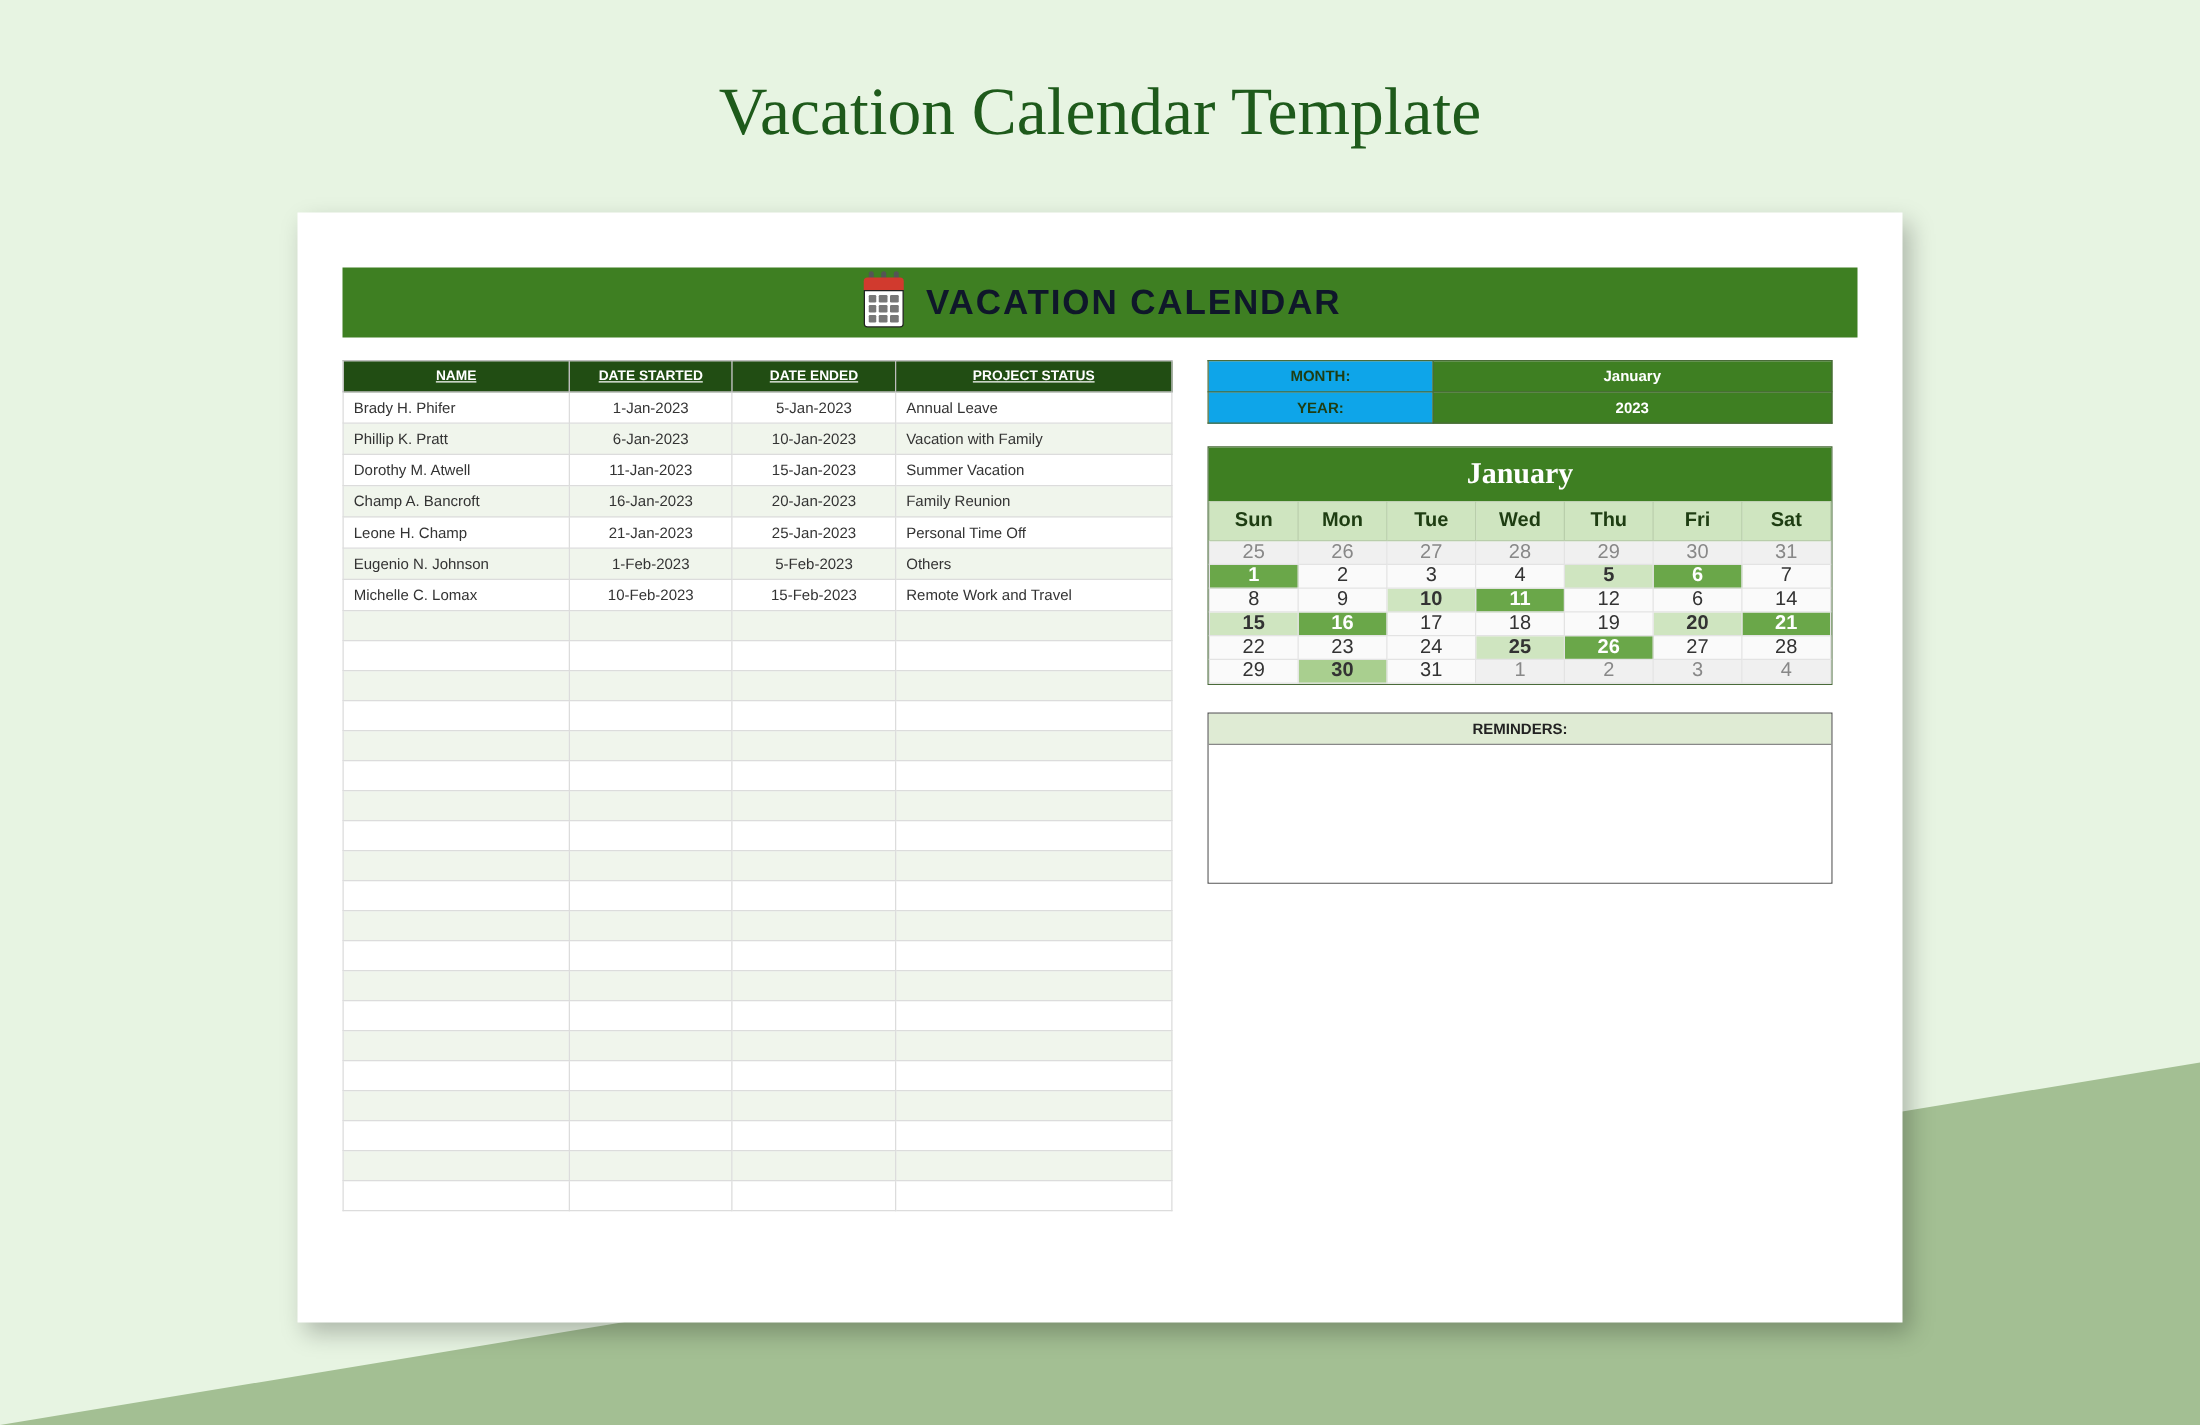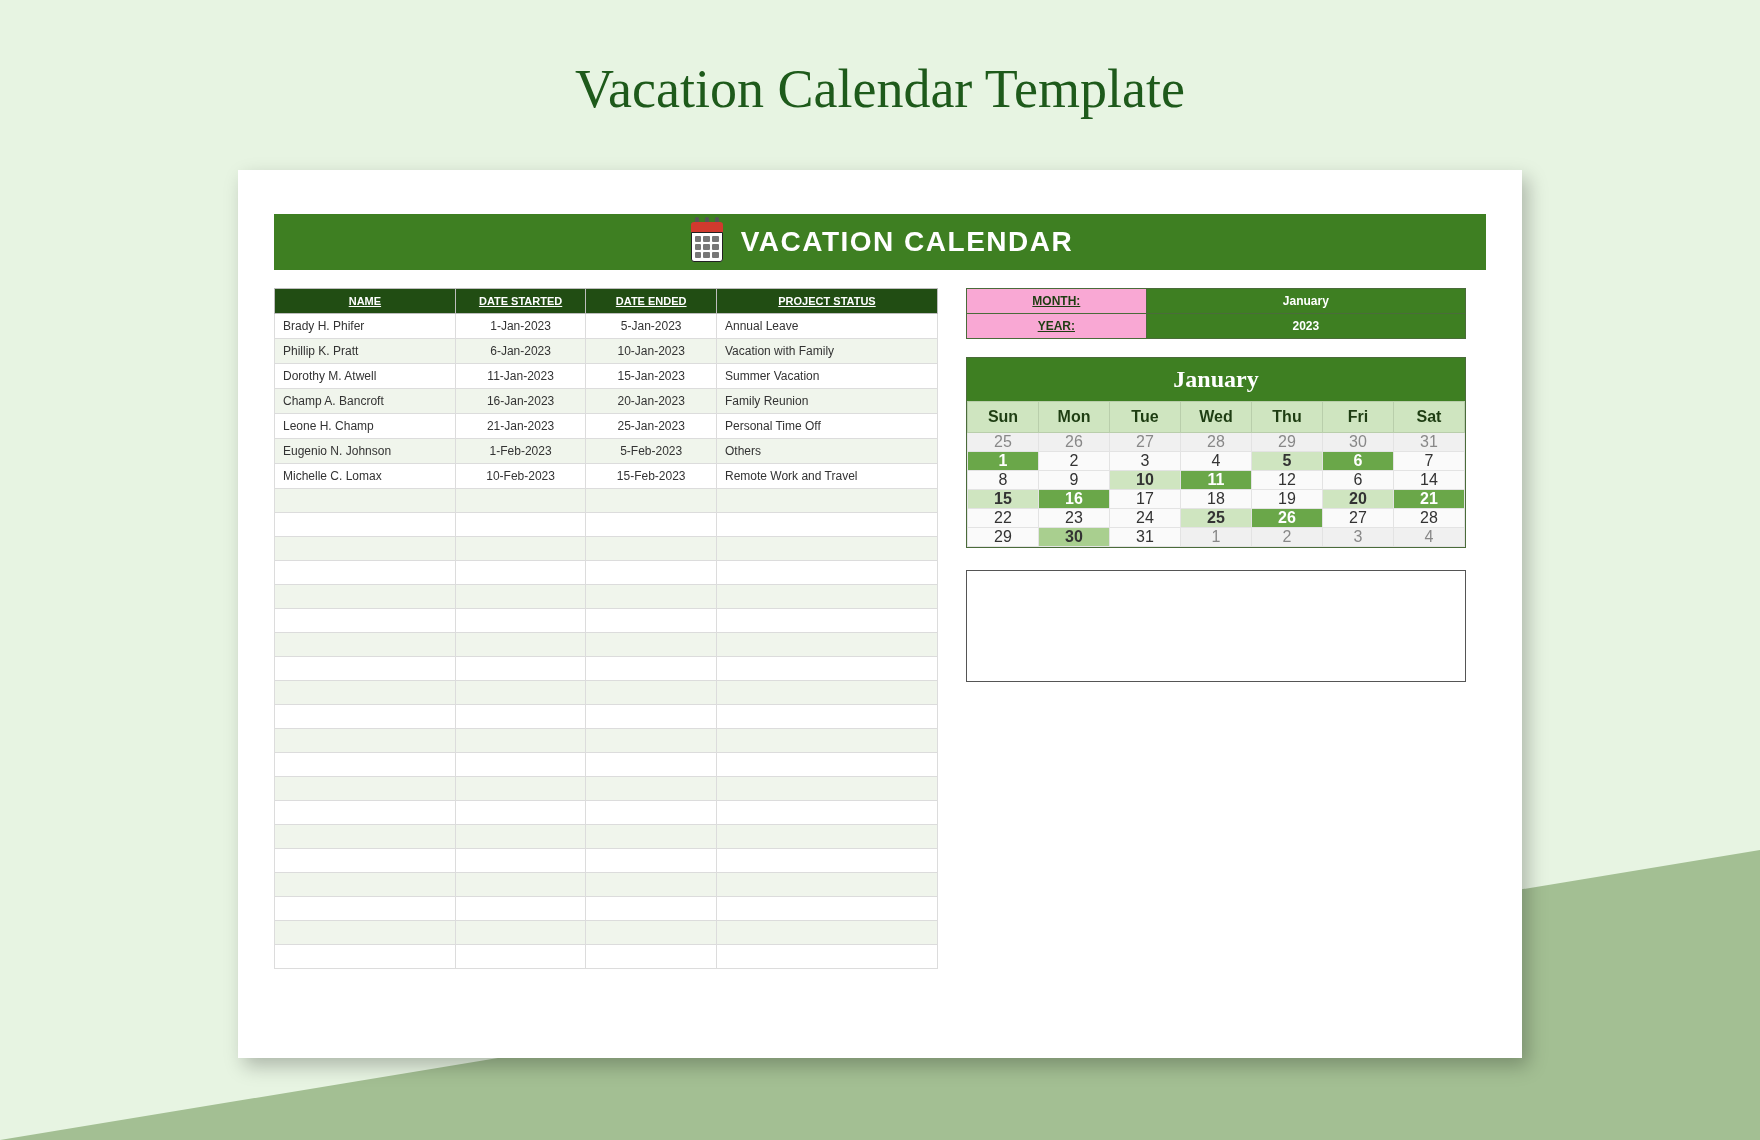--- a/index.html
+++ b/index.html
@@ -40,21 +40,21 @@
   }
   .banner {
     background: #3e7f22;
     height: 56px;
     display: flex;
     align-items: center;
     justify-content: center;
     gap: 14px;
   }
   .banner-title {
-    color: #ffffff;
+    color: #0f172a;
     font-size: 28px;
     font-weight: 800;
     letter-spacing: 1.5px;
   }
   .cal-icon {
     width: 40px;
     height: 44px;
     position: relative;
   }
   .cal-icon .top {
@@ -129,21 +129,21 @@
     width: 100%;
     border-collapse: collapse;
     font-size: 12px;
   }
   .meta-table td {
     border: 1px solid #4a6b3a;
     text-align: center;
     padding: 5px;
     font-weight: 700;
   }
-  .meta-label { background: #f9a8d4; color: #1e3d12; width: 36%; text-decoration: underline; }
+  .meta-label { background: #0ea5e9; color: #1e3d12; width: 36%; }
   .meta-value { background: #3e7f22; color: #fff; width: 64%; }
 
   .cal-wrap {
     margin-top: 18px;
     border: 1px solid #4a6b3a;
   }
   .cal-title {
     background: #3e7f22;
     color: #fff;
     text-align: center;
@@ -495,18 +495,19 @@
                 <td class="other-month">1</td>
                 <td class="other-month">2</td>
                 <td class="other-month">3</td>
                 <td class="other-month">4</td>
               </tr>
             </tbody>
         </table>
       </div>
 
       <div class="reminders">
+        <div class="reminders-hdr">REMINDERS:</div>
         <div class="reminders-body"></div>
       </div>
     </div>
   </div>
 
 </div>
 
 </body></html>

